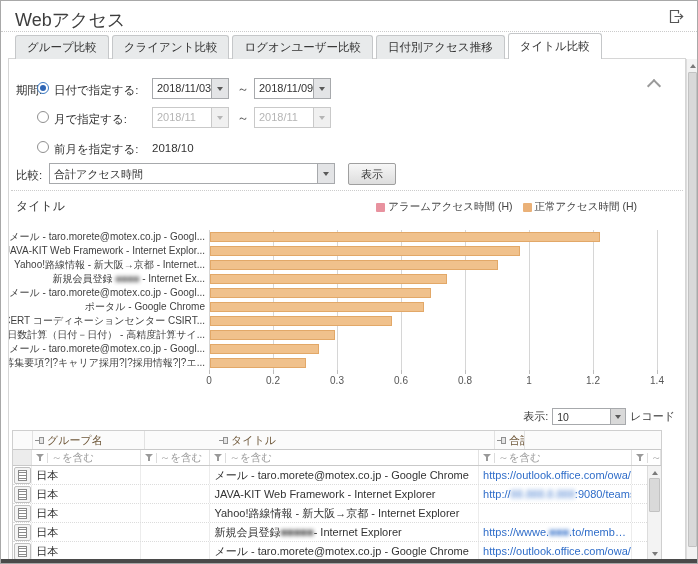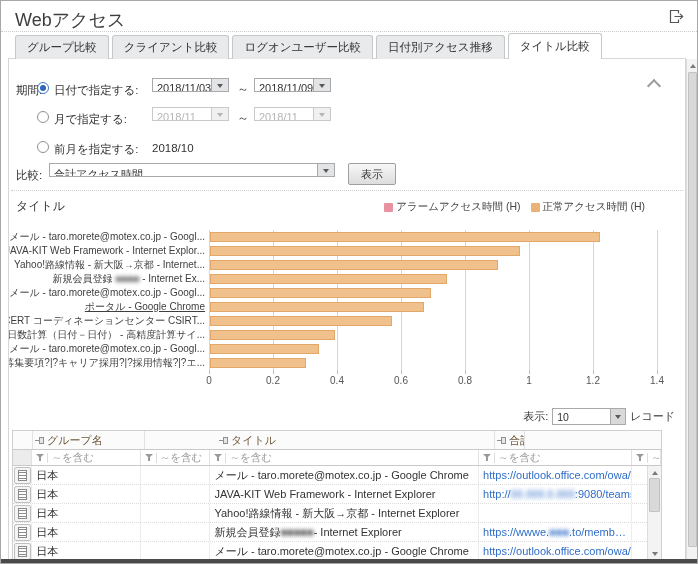--- a/index.html
+++ b/index.html
@@ -18,35 +18,35 @@
   .panel{position:absolute;left:7px;top:57px;width:678px;height:503px;background:#fff;
     border:1px solid #d6d6d6;border-bottom:none;box-sizing:border-box;overflow:hidden;z-index:5;}
   .chev{position:absolute;right:26px;top:22px;width:8px;height:8px;border-top:2px solid #9a9a9a;
     border-right:2px solid #9a9a9a;transform:rotate(-45deg);cursor:pointer;}
   .plabel{position:absolute;font-size:11.5px;color:#333;white-space:nowrap;}
   .prow{position:absolute;left:0;right:0;height:22px;}
   .radio{position:absolute;width:12px;height:12px;border:1px solid #8f8f8f;border-radius:50%;background:#fff;
     box-sizing:border-box;top:4px;left:28px;cursor:pointer;}
   .radio.sel{border-color:#3a78c2;}
   .radio.sel::after{content:"";display:block;width:6px;height:6px;margin:2px;border-radius:50%;background:#2f66b5;}
-  .sel-box{position:absolute;height:14px;border:1px solid #a7a9ac;background:#fff;box-sizing:border-box;
+  .sel-box{position:absolute;height:21px;border:1px solid #a7a9ac;background:#fff;box-sizing:border-box;
     display:flex;top:0;cursor:pointer;}
   .sel-text{flex:1;font-size:11px;padding:3px 4px 0;color:#333;white-space:nowrap;overflow:hidden;}
   .sel-btn{width:16px;border-left:1px solid #a7a9ac;background:#e3e4e6;display:flex;align-items:center;justify-content:center;}
   .arrow-dn{width:0;height:0;border:3px solid transparent;border-top:4px solid #5a5a5a;margin-top:4px;}
   .sel-box.disabled{border-color:#c9c9c9;}
   .sel-box.disabled .sel-text{color:#b5b5b5;}
   .sel-box.disabled .sel-btn{background:#f0f0f0;border-left-color:#c9c9c9;}
   .sel-box.disabled .arrow-dn{border-top-color:#b5b5b5;}
   .tilde{position:absolute;font-size:12px;color:#555;top:3px;}
   .btn{position:absolute;top:0;height:22px;padding:0 12px;font-size:11px;color:#333;line-height:20px;
     background:linear-gradient(#f7f7f7,#dddddd);border:1px solid #9f9f9f;border-radius:2px;box-sizing:border-box;cursor:pointer;}
   .sep{position:absolute;left:2px;right:2px;border-top:1px dotted #cccccc;}
   
-  .legend{position:absolute;top:141px;right:40px;display:flex;gap:10px;align-items:center;}
+  .legend{position:absolute;top:141px;right:48px;display:flex;gap:10px;align-items:center;}
   .legend-item{display:flex;align-items:center;gap:3px;}
   .swatch{width:9px;height:9px;border-radius:1px;}
   .legend-label{font-size:10.5px;color:#444;white-space:nowrap;}
   .chart-labels{position:absolute;left:0;top:171px;width:196px;}
   .bar-label{position:absolute;right:0;height:14px;line-height:14px;font-size:10px;color:#3f3f3f;white-space:nowrap;}
   .chart-plot{position:absolute;left:200px;top:171px;width:449px;height:140px;}
   .gridline{position:absolute;top:0;width:1px;height:140px;background:#d6d6d6;}
   .tickstub{position:absolute;top:140px;width:1px;height:4px;background:#bdbdbd;}
   .bar{position:absolute;left:1px;height:10px;background:#f0c18c;border:1px solid #e2a868;box-sizing:border-box;}
   .chart-xaxis{position:absolute;left:200px;top:316px;width:449px;height:12px;}
@@ -190,21 +190,21 @@
         <span class="swatch" style="background: rgb(234, 177, 120);"></span>
         <span class="legend-label">正常アクセス時間 (H)</span>
       </span>
     </div>
     <div class="chart-labels">
         <div class="bar-label" style="top: 0px;"><span>メール - taro.morete@motex.co.jp - Googl...</span></div>
         <div class="bar-label" style="top: 14px;"><span>JAVA-KIT Web Framework - Internet Explor...</span></div>
         <div class="bar-label" style="top: 28px;"><span>Yahoo!路線情報 - 新大阪→京都 - Internet...</span></div>
         <div class="bar-label" style="top: 42px;"><span>新規会員登録 </span><span class="blur">■■■■</span><span> - Internet Ex...</span></div>
         <div class="bar-label" style="top: 56px;"><span>メール - taro.morete@motex.co.jp - Googl...</span></div>
-        <div class="bar-label" style="top: 70px; text-decoration: underline;"><span>ポータル - Google Chrome</span></div>
+        <div class="bar-label" style="top: 70px;"><span>ポータル - Google Chrome</span></div>
         <div class="bar-label" style="top: 84px;"><span>JPCERT コーディネーションセンター CSIRT...</span></div>
         <div class="bar-label" style="top: 98px;"><span>日数計算（日付－日付） - 高精度計算サイ...</span></div>
         <div class="bar-label" style="top: 112px;"><span>メール - taro.morete@motex.co.jp - Googl...</span></div>
         <div class="bar-label" style="top: 126px;"><span>募集要項?|?キャリア採用?|?採用情報?|?エ...</span></div>
       </div>
     <div class="chart-plot">
         <div class="gridline" style="left: 0px;"></div>
         <div class="tickstub" style="left: 0px;"></div>
         <div class="gridline" style="left: 64px;"></div>
         <div class="tickstub" style="left: 64px;"></div>
@@ -227,21 +227,21 @@
         <div class="bar" style="top: 58px; width: 221px;"></div>
         <div class="bar" style="top: 72px; width: 214px;"></div>
         <div class="bar" style="top: 86px; width: 182px;"></div>
         <div class="bar" style="top: 100px; width: 125px;"></div>
         <div class="bar" style="top: 114px; width: 109px;"></div>
         <div class="bar" style="top: 128px; width: 96px;"></div>
       </div>
     <div class="chart-xaxis">
         <div class="ticklabel" style="left: -20px;">0</div>
         <div class="ticklabel" style="left: 44px;">0.2</div>
-        <div class="ticklabel" style="left: 108px;">0.4</div>
+        <div class="ticklabel" style="left: 108px;">0.3</div>
         <div class="ticklabel" style="left: 172px;">0.6</div>
         <div class="ticklabel" style="left: 236px;">0.8</div>
         <div class="ticklabel" style="left: 300px;">1</div>
         <div class="ticklabel" style="left: 364px;">1.2</div>
         <div class="ticklabel" style="left: 428px;">1.4</div>
       </div>
 
     <div class="display-count">
       <span class="plain">表示:</span>
       <span class="mini-sel">

